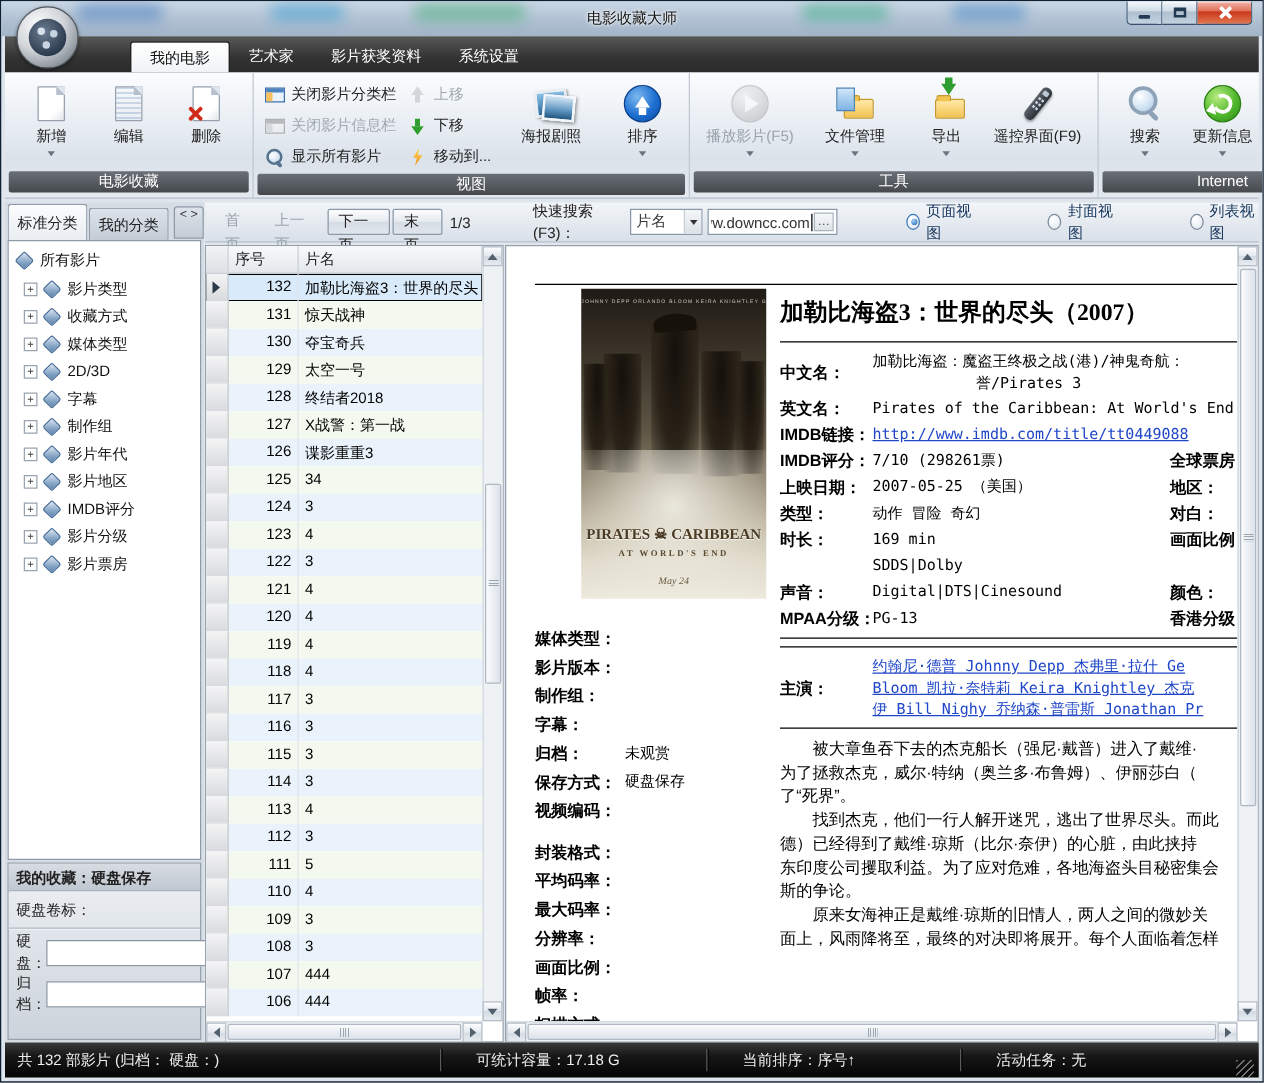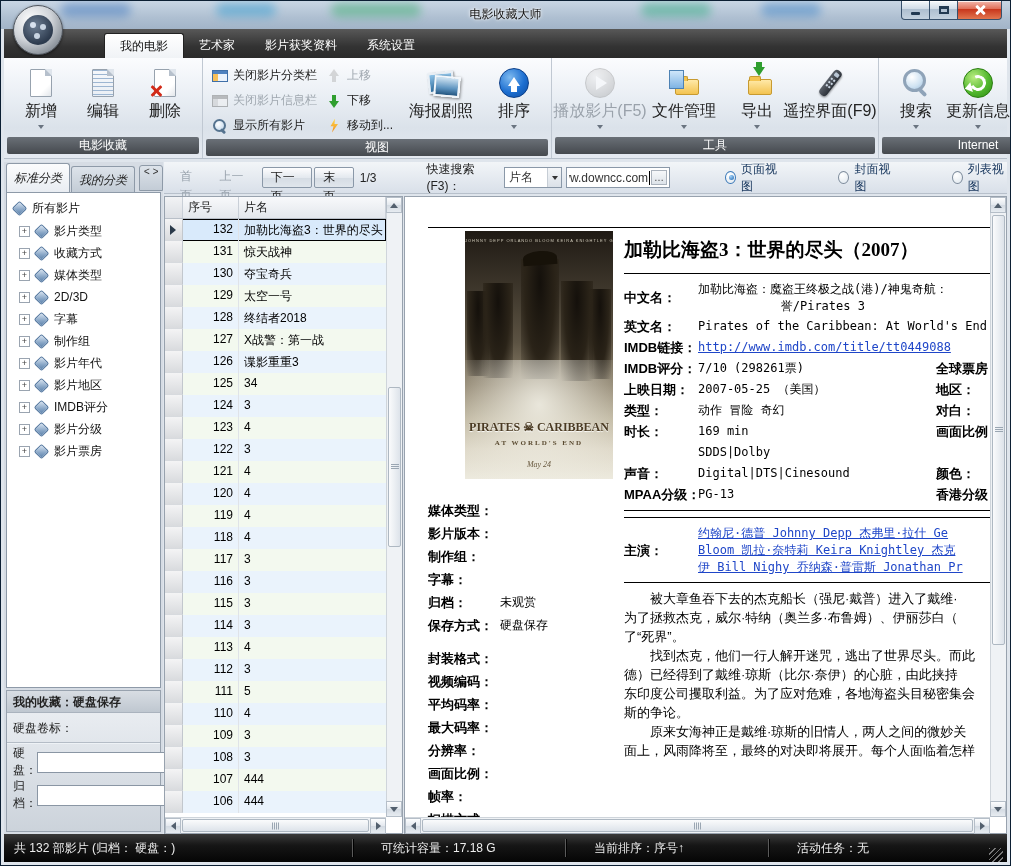--- a/index.html
+++ b/index.html
@@ -40,21 +40,21 @@
 
   
   .rbody { position:absolute; top:57px; left:3px; right:3px; height:101px; display:flex;
            background:linear-gradient(#fbfcfe,#e9eef4 40%,#dbe2ea 70%,#e4e9f0); border-bottom:1px solid #b6bfca; }
   .rgroup { display:flex; flex-direction:column; border-right:1px solid #c0c8d2; padding:2px 2px 2px; }
   .rg-body { flex:1; display:flex; align-items:stretch; padding:1px 4px 0; }
   .rg-label { height:17px; margin:1px 1px 2px; border-radius:2px; text-align:center; font-size:12px; line-height:17px;
               color:#fff; background:linear-gradient(#6a7077,#45494e); }
   .bigbtn { width:62px; display:flex; flex-direction:column; align-items:center; padding-top:4px; border-radius:3px; cursor:default; }
   .bigbtn .bicon { height:36px; display:flex; align-items:center; justify-content:center; }
-  .bigbtn .blabel { font-size:16px; color:#222; white-space:nowrap; }
+  .bigbtn .blabel { font-size:12px; color:#222; white-space:nowrap; }
   .bigbtn.wide { width:84px; }
   .bigbtn.disabled .blabel { color:#9aa2ab; }
   .bigbtn.disabled .bicon { opacity:.4; filter:grayscale(1); }
   .drop-arrow { width:0; height:0; border-left:3px solid transparent; border-right:3px solid transparent; border-top:4px solid #6a7480; margin-top:3px; }
   .smallcol { display:flex; flex-direction:column; justify-content:flex-start; padding:2px 6px 0 2px; }
   .smallbtn { display:flex; align-items:center; height:25px; font-size:12px; color:#222; white-space:nowrap; cursor:default; }
   .smallbtn .sicon { width:18px; height:16px; margin-right:4px; position:relative; display:flex; align-items:center; justify-content:center; }
   .smallbtn.disabled { color:#a0a8b0; }
   .smallbtn.disabled .sicon { opacity:.45; filter:grayscale(1); }
 
@@ -97,21 +97,21 @@
   .i-folder .garrow::before { content:""; position:absolute; left:-3px; top:-14px; width:6px; height:6px; background:#2f9e2f; }
   .i-remote { width:9px; height:30px; background:linear-gradient(90deg,#5a6069,#2c3138); border-radius:4px; transform:rotate(38deg); position:relative; box-shadow:1px 1px 2px rgba(0,0,0,.4); }
   .i-remote::before { content:""; position:absolute; left:2px; top:3px; width:5px; height:4px; background:#b9c6d4; border-radius:1px; }
   .i-remote::after { content:""; position:absolute; left:2px; top:10px; width:2px; height:2px; background:#cdd8e4; box-shadow:3px 0 0 #cdd8e4, 0 4px 0 #cdd8e4, 3px 4px 0 #cdd8e4, 0 8px 0 #cdd8e4, 3px 8px 0 #cdd8e4; }
   .i-mag-b { position:relative; width:30px; height:30px; }
   .i-mag-b::before { content:""; position:absolute; left:2px; top:1px; width:17px; height:17px; border:3px solid #8fa3b8; border-radius:50%; background:radial-gradient(circle at 35% 30%, #fff, #cfe2f2 60%, #9fc0dc); }
   .i-mag-b::after { content:""; position:absolute; left:20px; top:20px; width:9px; height:4px; background:#8fa3b8; border-radius:2px; transform:rotate(45deg); transform-origin:0 0; }
 
   
   .sidebar { position:absolute; top:161px; left:3px; width:159px; bottom:31px; background:#d6dce4; }
-  .stabs { display:flex; height:30px; align-items:flex-end; padding-left:2px; position:relative;font-style:italic; }
+  .stabs { display:flex; height:30px; align-items:flex-end; padding-left:2px; position:relative; }
   .stab { font-size:12px; padding:0 7px; height:26px; line-height:26px; border:1px solid #8e9aa8; border-bottom:none; border-radius:3px 3px 0 0;
           background:linear-gradient(#dde3ea,#c3ccd6); color:#222; margin-right:1px; white-space:nowrap; }
   .stab.active { background:linear-gradient(#fbfcfd,#e9edf2); height:29px; line-height:29px; }
   .tabscroll { position:absolute; right:0; top:3px; width:24px; height:26px; border:1px solid #8e9aa8; border-radius:3px 3px 0 0;
                background:linear-gradient(#dde3ea,#c3ccd6); overflow:hidden; font-size:10px; color:#333; text-align:center; }
   .tree { position:absolute; top:30px; left:2px; right:2px; bottom:146px; background:#fff; border:1px solid #8e9aa8; overflow:hidden; padding:4px 0 0 6px; }
   .titem { display:flex; align-items:center; height:22px; font-size:12px; color:#111; white-space:nowrap; cursor:default; }
   .expander { width:11px; height:11px; border:1px solid #9aa4b0; background:#fff; font-size:9px; line-height:9px; text-align:center; color:#444; margin-right:4px; flex-shrink:0; }
   .diamond { width:11px; height:11px; background:linear-gradient(135deg,#dbe6f2,#87a5c6 60%,#5c82ab); border:1px solid #4a6f99; transform:rotate(45deg) ; margin:0 7px 0 2px; flex-shrink:0; border-radius:2px; }
   .titem.root { margin-bottom:1px; }
@@ -741,26 +741,26 @@
                     <span class="fv"></span>
                   </div>
                   <div class="dfrow">
                     <span class="fl">归档：</span>
                     <span class="fv">未观赏</span>
                   </div>
                   <div class="dfrow">
                     <span class="fl">保存方式：</span>
                     <span class="fv">硬盘保存</span>
                   </div>
+                  <div class="dfrow">
+                    <span class="fl">视频编码：</span>
+                    <span class="fv"></span>
+                  </div>
                   <div class="dfrow gap">
                     <span class="fl">封装格式：</span>
-                    <span class="fv"></span>
-                  </div>
-                  <div class="dfrow">
-                    <span class="fl">视频编码：</span>
                     <span class="fv"></span>
                   </div>
                   <div class="dfrow">
                     <span class="fl">平均码率：</span>
                     <span class="fv"></span>
                   </div>
                   <div class="dfrow">
                     <span class="fl">最大码率：</span>
                     <span class="fv"></span>
                   </div>

